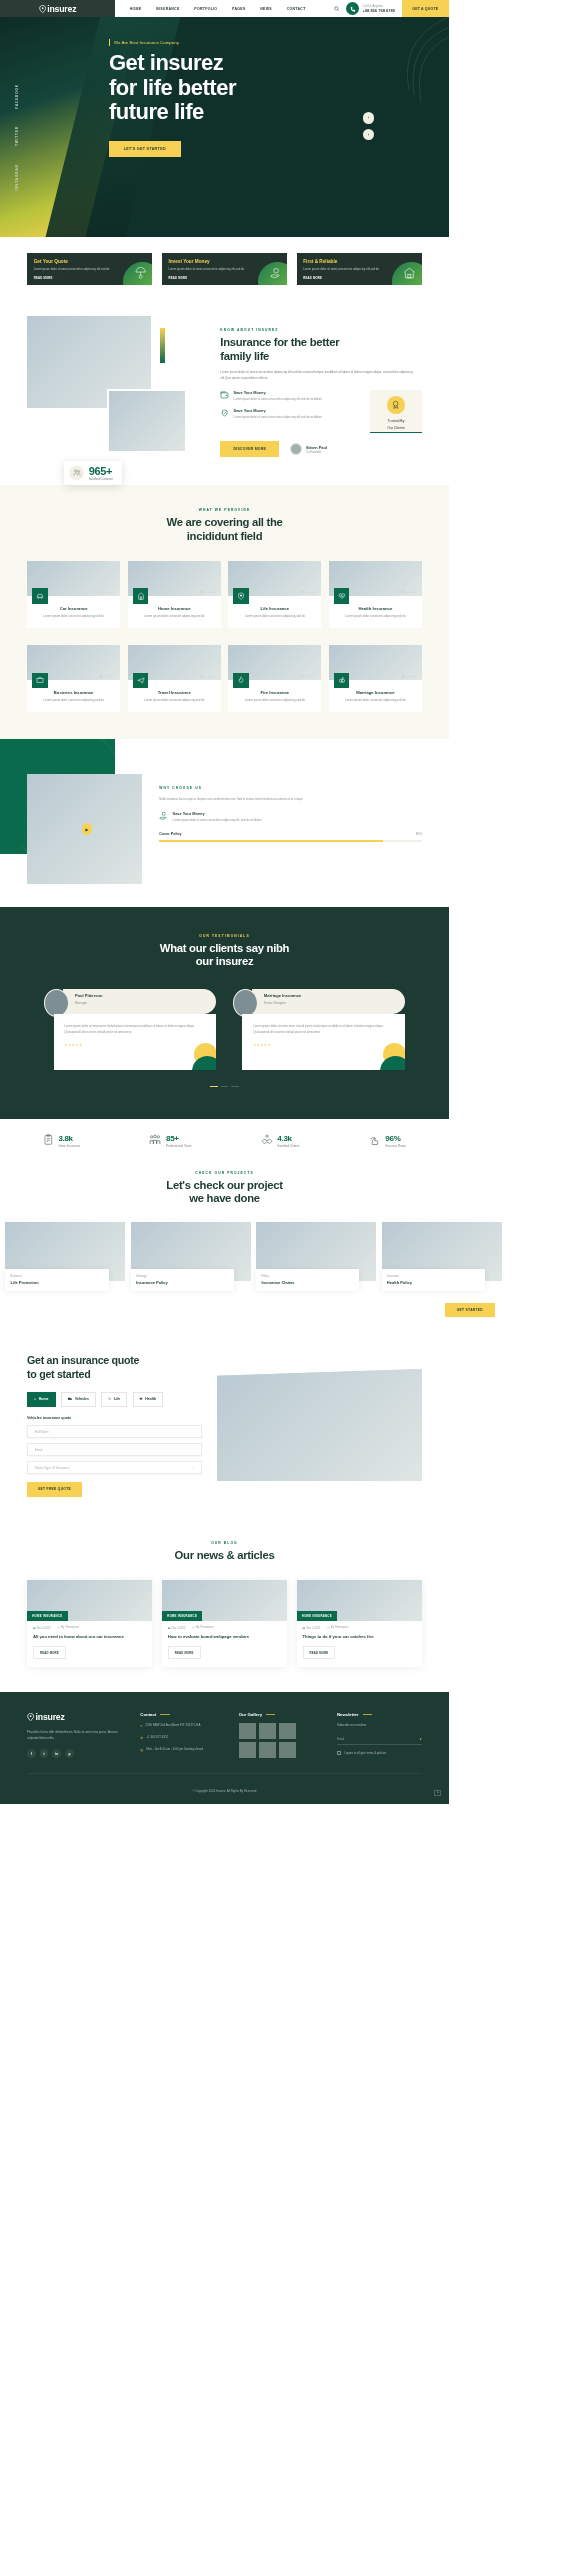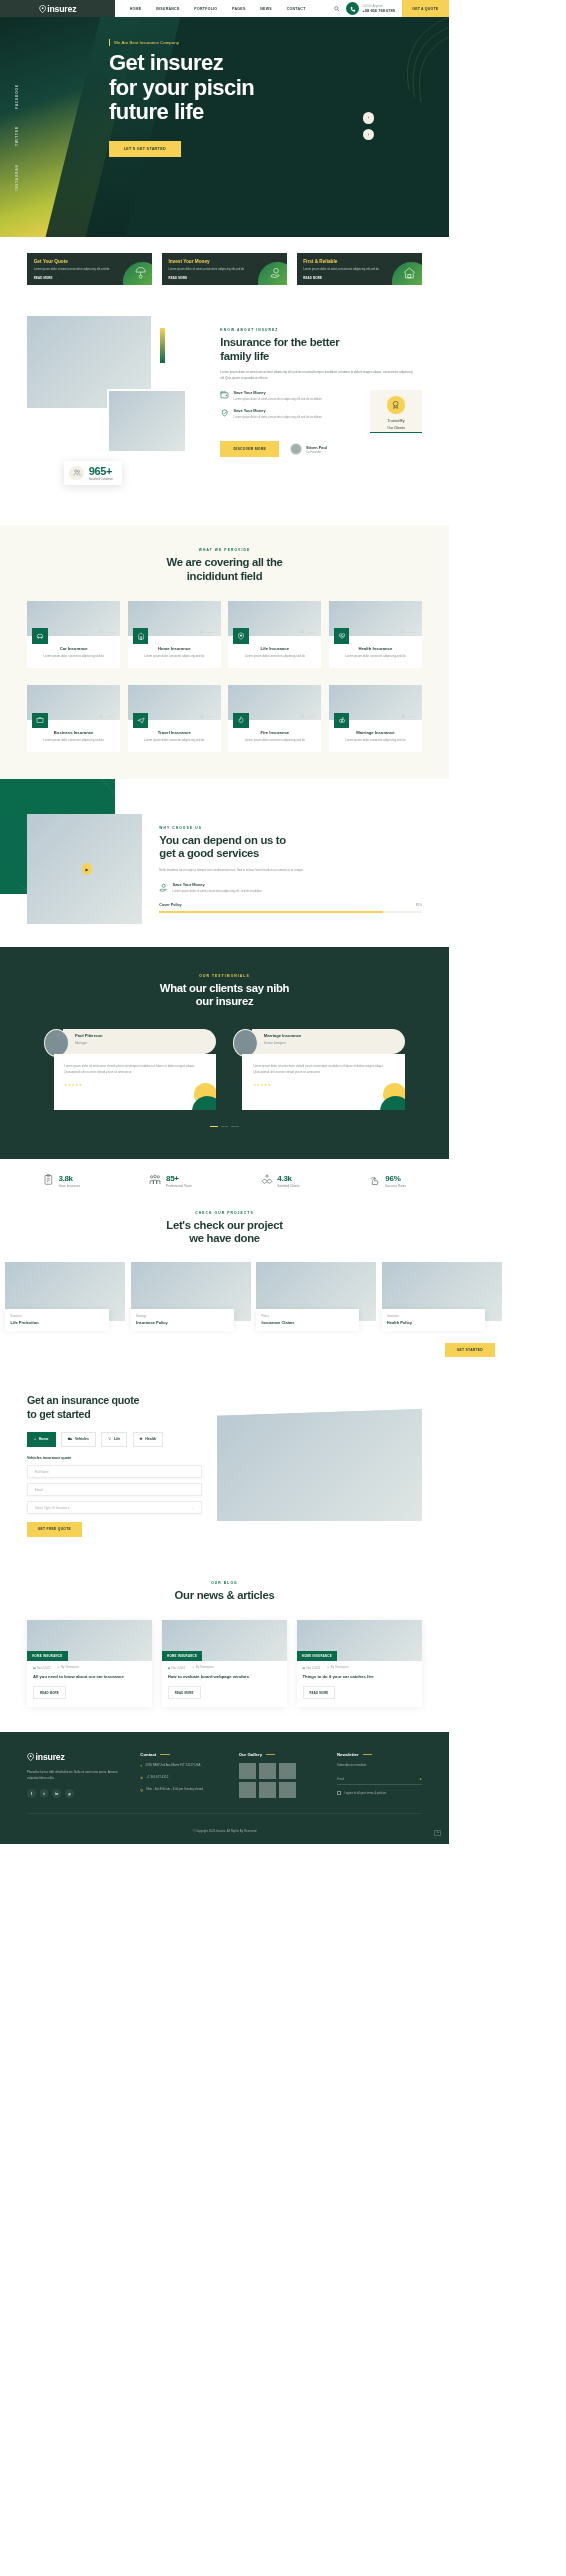--- a/index.html
+++ b/index.html
@@ -77,21 +77,21 @@
   .trust .badge{width:17.3px;height:17.3px;border-radius:50%;background:#f7d154;margin:0 auto 4.7px;display:flex;align-items:center;justify-content:center;}
   .trust span{display:block;font-size:3.5px;color:#2a3c35;line-height:2;}
   .about-foot{margin-top:8px;display:flex;align-items:center;gap:10.7px;}
   .btn-gold{background:#f7d154;color:#2a3c35;font-size:3.5px;font-weight:bold;letter-spacing:0.2px;padding:6px 13.3px;}
   .founder{display:flex;align-items:center;gap:4px;}
   .founder .av{width:12px;height:12px;border-radius:50%;background:#9fb1ad;border:0.7px solid #e4e4e4;}
   .founder .fn{font-size:3.9px;font-weight:bold;}
   .founder .fr{font-size:2.9px;color:#8a948f;}
 
   
-  .services{background:#f9f8f1;padding:23px 0 27px;margin-top:40px;}
+  .services{background:#f9f8f1;padding:23px 0 27px;}
   .center{text-align:center;}
   .grid4{display:flex;gap:7.3px;margin-top:17.3px;}
   .scard{flex:1;background:#fff;}
   .scard .sim{height:35px;position:relative;}
   .scard .sico{position:absolute;left:5.3px;bottom:-8px;width:15.3px;height:15.3px;background:#0a6b4c;display:flex;align-items:center;justify-content:center;color:#fff;}
   .scard .sbody{padding:10px 6px 8px;position:relative;}
   .scard .num{position:absolute;right:6px;top:-5.3px;font-size:3.1px;color:#c3cac7;display:flex;align-items:center;gap:2.7px;}
   .scard .num i{width:8.7px;height:0.7px;background:#d6dbd8;display:block;}
   .scard h4{font-size:4.2px;font-weight:bold;color:#1d3b33;}
   .scard p{font-size:2.9px;line-height:1.9;color:#8b948f;margin-top:3.3px;}
@@ -259,21 +259,21 @@
       <span>TWITTER</span>
       <span>INSTAGRAM</span>
     </div>
     <div class="hero-inner">
       <div class="eyebrow">
         <i></i>
         <span>We Are Best Insurance Company</span>
       </div>
       <h1>
         <span>Get insurez</span><br>
-        <span>for your piscin</span><br>
+        <span>for life better</span><br>
         <span>future life</span>
       </h1>
       <div class="hero-cta">LET'S GET STARTED</div>
     </div>
     <div class="hero-dots">
       <b>‹</b>
       <b>›</b>
     </div>
   </div>
 
@@ -573,24 +573,20 @@
       </svg>
     </div>
     <div class="container">
       <div class="why-row">
         <div class="why-left">
           <div class="ph why-img"></div>
           <div class="play">▶</div>
         </div>
         <div class="why-right">
           <div class="sec-tag">WHY CHOOSE US</div>
-          <h2 class="sec-title">
-            <span>You can depend on us to</span><br>
-            <span>get a good services</span>
-          </h2>
           <p class="lead">Nulla maximus lacus turpis,a tempus nisi condimentum non. Sed in erosac lorem facilisis accumsan at ac neque.</p>
           <div class="feat-item" style="margin-top:8px">
             <span class="fi-ico">
               <svg width="9.3" height="9.3" viewBox="0 0 20 20">
                   <circle cx="10" cy="6" r="3.4" fill="none" stroke="#0a6b4c" stroke-width="1.2"></circle>
                   <path d="M2 15c2.5-2 5.5-2 8-1l4-.6c1.6 0 1.6 1.6 0 2.3L8.5 18 2 16.5z" fill="none" stroke="#0a6b4c" stroke-width="1.2"></path>
                 </svg>
             </span>
             <div>
               <h4>Save Your Money</h4>

